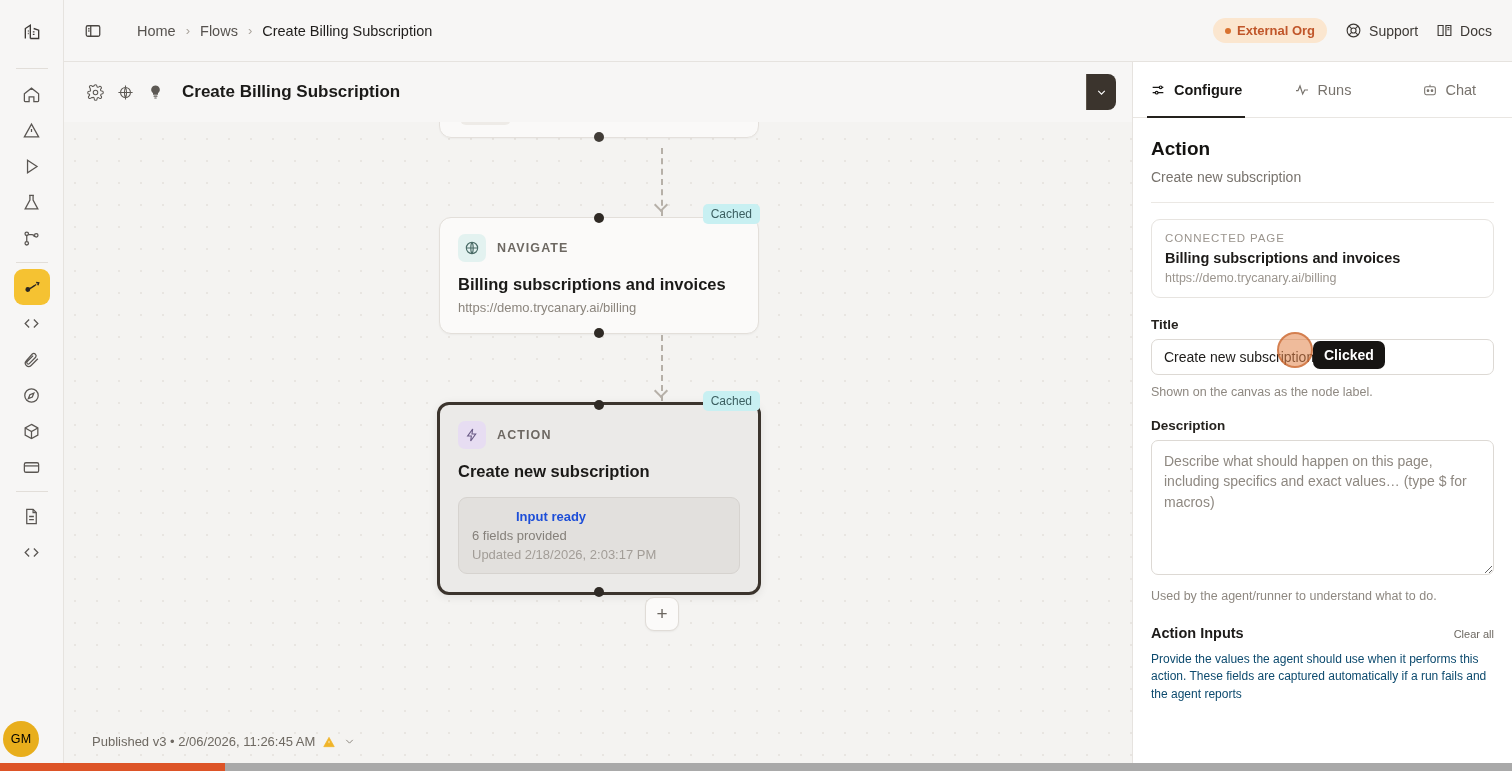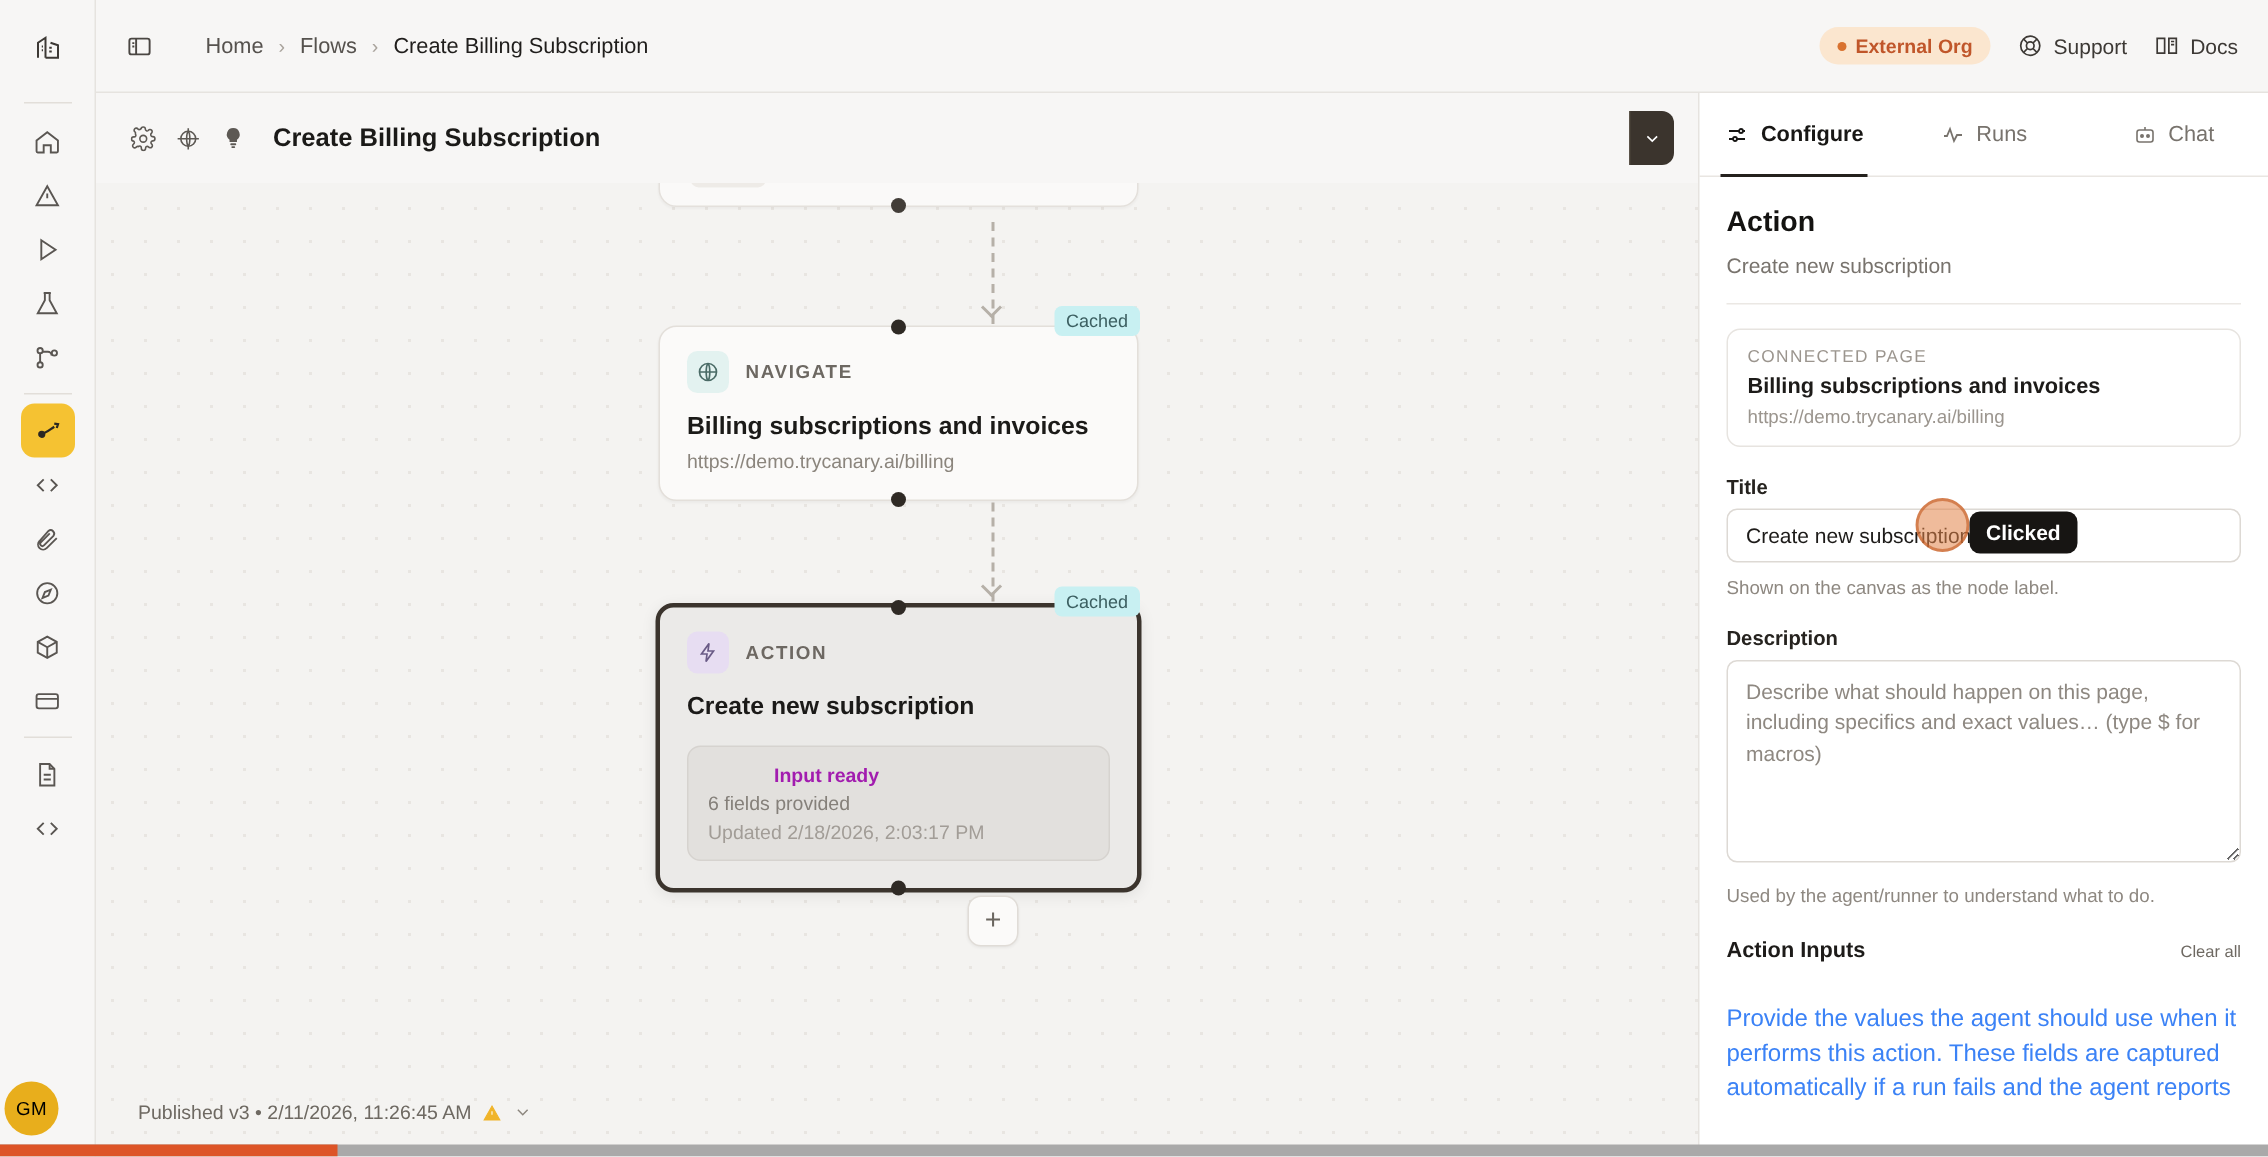--- a/index.html
+++ b/index.html
@@ -130,21 +130,21 @@
   .edge-arrow {
     position: absolute; left: 592px; width: 10px; height: 10px;
     border-left: 2px solid #b6b0a8; border-bottom: 2px solid #b6b0a8;
     transform: rotate(-45deg);
   }
   .subcard {
     margin-top: 16px; background: #e2e0dd; border: 1px solid #d6d3cf;
     border-radius: 9px; padding: 11px 13px;
   }
   .sub-strong { font-size: 13px; font-weight: 700; color: #4b4views; }
-  .sub-strong { color: #a21caf; padding-left: 44px; }
+  .sub-strong { color: #1d4ed8; padding-left: 44px; }
   .sub-line { font-size: 13px; color: #85807a; margin-top: 4px; }
   .sub-line.dim { color: #a29d97; }
   .add-btn {
     position: absolute; left: 581px; top: 535px; width: 34px; height: 34px;
     background: #fbfaf9; border: 1px solid #e0dcd7; border-radius: 9px;
     display: flex; align-items: center; justify-content: center;
     color: #6b6660; font-size: 19px; cursor: pointer;
     box-shadow: 0 1px 2px rgba(0,0,0,.05);
   }
   .published-bar {
@@ -188,21 +188,21 @@
   .field-help { font-size: 12.5px; color: #8e8881; margin-top: 10px; }
   .text-area {
     width: 100%; height: 135px; border: 1px solid #ddd9d4; border-radius: 7px;
     padding: 10px 12px; font-size: 14px; font-family: inherit; color: #1d1b19;
     background: #fff; outline: none; resize: vertical; line-height: 1.45;
   }
   .text-area::placeholder { color: #8e8881; }
   .inputs-row { display: flex; align-items: baseline; justify-content: space-between; margin-top: 22px; }
   .inputs-title { font-size: 14.5px; font-weight: 700; color: #1d1b19; }
   .clear-all { font-size: 11px; color: #6e6962; cursor: pointer; }
-  .inputs-desc { font-size: 16px; color: #3b82f6; line-height: 1.45; margin-top: 26px; }
+  .inputs-desc { font-size: 12px; color: #0c4a6e; line-height: 1.45; margin-top: 10px; }
   .panel-footer {
     height: 62px; border-top: 1px solid #edeae6; background: #fff;
     display: flex; align-items: center; justify-content: flex-end; gap: 10px;
     padding: 0 18px;
   }
   .btn-cancel {
     height: 34px; padding: 0 18px; border: 1px solid #ddd9d4; border-radius: 7px;
     background: #fff; font-size: 14px; font-family: inherit; color: #24211d; cursor: pointer;
   }
   .btn-save {
@@ -414,21 +414,21 @@
           <div class="sub-line">6 fields provided</div>
           <div class="sub-line dim">Updated 2/18/2026, 2:03:17 PM</div>
         </div>
       </div>
       <div class="port port-bot"></div>
     </div>
 
     <div class="add-btn">+</div>
 
     <div class="published-bar">
-      <span>Published v3 • 2/11/2026, 11:26:45 AM</span>
+      <span>Published v3 • 2/06/2026, 11:26:45 AM</span>
       <svg width="14" height="14" viewBox="0 0 24 24" fill="#f0b429" stroke="#f0b429" stroke-width="1.2">
           <path d="M12 4l9 16H3z"></path>
           <path d="M12 10v4" stroke="#fff"></path>
           <path d="M12 17h.01" stroke="#fff"></path>
         </svg>
       <svg width="13" height="13" viewBox="0 0 24 24" fill="none" stroke="#8c867e" stroke-width="1.8">
           <path d="M6 9l6 6 6-6"></path>
         </svg>
     </div>
   </div>

